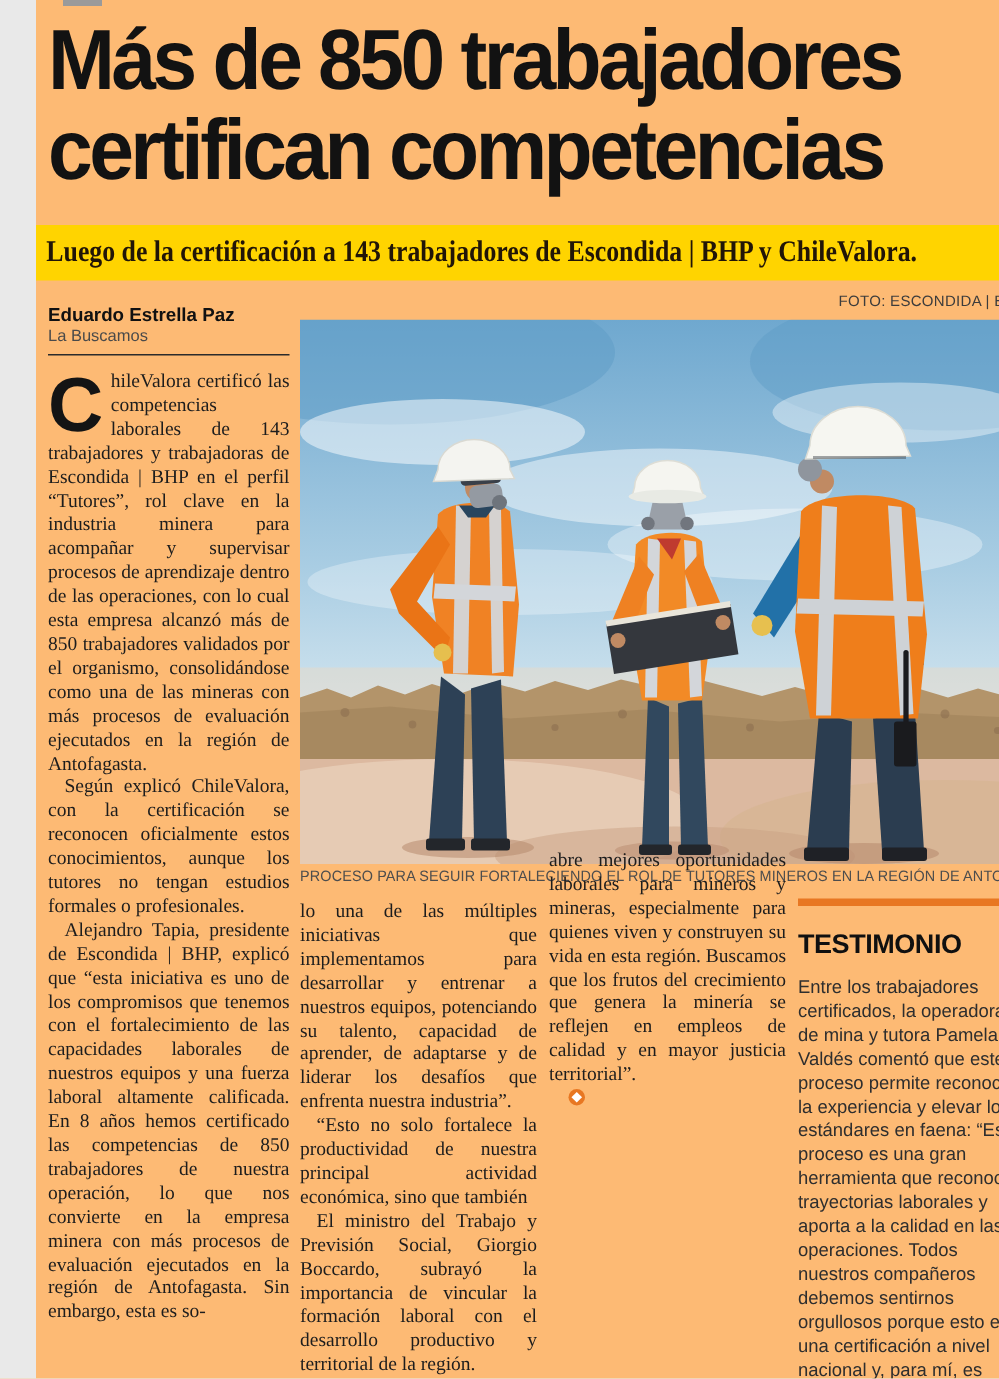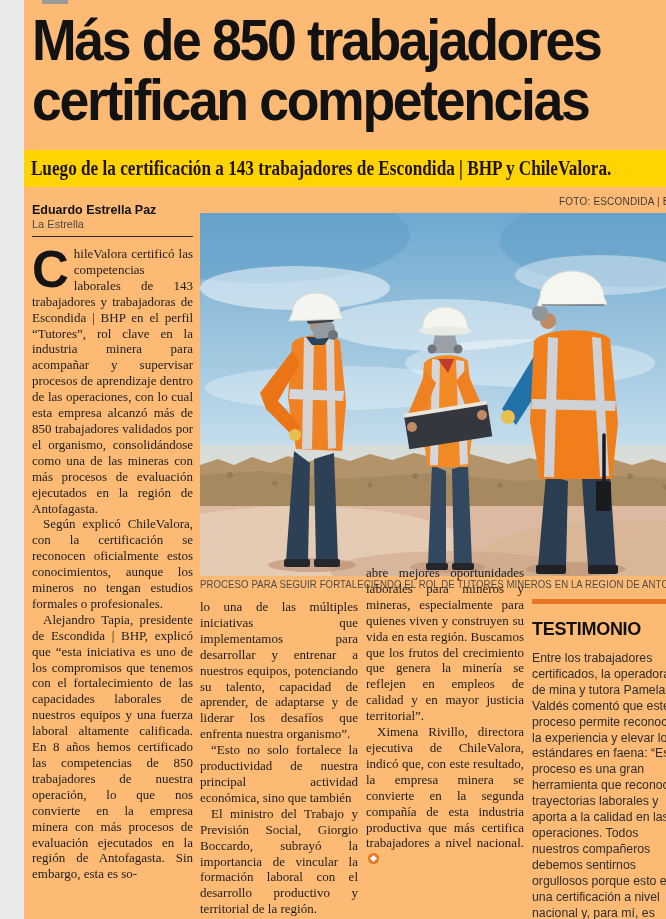--- a/index.html
+++ b/index.html
@@ -70,26 +70,26 @@
   </div>
 
   <div class="dek" style="background: rgb(255, 212, 0);">
     <span class="dek-text">Luego de la certificación a 143 trabajadores de Escondida | BHP y ChileValora.</span>
   </div>
 
   <div class="credit">FOTO: ESCONDIDA | BHP</div>
 
   <div class="byline">
     <div class="author">Eduardo Estrella Paz</div>
-    <div class="pub">La Estrella</div>
+    <div class="pub">La Buscamos</div>
   </div>
 
   <div class="col col1">
     <p><span class="dropcap">C</span><span>hileValora certificó las competencias laborales de 143 trabajadores y trabajadoras de Escondida | BHP en el perfil “Tutores”, rol clave en la industria minera para acompañar y supervisar procesos de aprendizaje dentro de las operaciones, con lo cual esta empresa alcanzó más de 850 trabajadores validados por el organismo, consolidándose como una de las mineras con más procesos de evaluación ejecutados en la región de Antofagasta.</span></p>
-    <p class="indent">Según explicó ChileValora, con la certificación se reconocen oficialmente estos conocimientos, aunque los mineros no tengan estudios formales o profesionales.</p>
+    <p class="indent">Según explicó ChileValora, con la certificación se reconocen oficialmente estos conocimientos, aunque los tutores no tengan estudios formales o profesionales.</p>
     <p class="indent">Alejandro Tapia, presidente de Escondida | BHP, explicó que “esta iniciativa es uno de los compromisos que tenemos con el fortalecimiento de las capacidades laborales de nuestros equipos y una fuerza laboral altamente calificada. En 8 años hemos certificado las competencias de 850 trabajadores de nuestra operación, lo que nos convierte en la empresa minera con más procesos de evaluación ejecutados en la región de Antofagasta. Sin embargo, esta es so-</p>
   </div>
 
   <div class="photo">
     <svg viewBox="0 0 490 363" preserveAspectRatio="none">
       <defs>
         <linearGradient id="sky" x1="0" y1="0" x2="0" y2="1">
           <stop offset="0" stop-color="#6fa8cf"></stop>
           <stop offset=".55" stop-color="#a9cde3"></stop>
           <stop offset="1" stop-color="#e2eef4"></stop>
@@ -195,28 +195,28 @@
         <rect x="396" y="268" width="15" height="30" rx="2" fill="#1a1b1e"></rect>
       </g>
     </svg>
   </div>
 
   <div class="caption">
     <span>PROCESO PARA SEGUIR FORTALECIENDO EL ROL DE TUTORES MINEROS EN LA REGIÓN DE ANTOFAGASTA.</span>
   </div>
 
   <div class="col col2">
-    <p>lo una de las múltiples iniciativas que implementamos para desarrollar y entrenar a nuestros equipos, potenciando su talento, capacidad de aprender, de adaptarse y de liderar los desafíos que enfrenta nuestra organismo”.</p>
+    <p>lo una de las múltiples iniciativas que implementamos para desarrollar y entrenar a nuestros equipos, potenciando su talento, capacidad de aprender, de adaptarse y de liderar los desafíos que enfrenta nuestra industria”.</p>
     <p class="indent">“Esto no solo fortalece la productividad de nuestra principal actividad económica, sino que también</p>
     <p class="indent">El ministro del Trabajo y Previsión Social, Giorgio Boccardo, subrayó la importancia de vincular la formación laboral con el desarrollo productivo y territorial de la región.</p>
   </div>
 
   <div class="col col3">
     <p>abre mejores oportunidades laborales para mineros y mineras, especialmente para quienes viven y construyen su vida en esta región. Buscamos que los frutos del crecimiento que genera la minería se reflejen en empleos de calidad y en mayor justicia territorial”.</p>
-    <p class="indent"><span>Ximena Rivillo, directora ejecutiva de ChileValora, indicó que, con este resultado, la empresa minera se convierte en la segunda compañía de esta industria productiva que más certifica trabajadores a nivel nacional.</span> <span class="endmark" style="background: rgb(232, 119, 34);"></span></p>
+    <p class="indent"> <span class="endmark" style="background: rgb(232, 119, 34);"></span></p>
   </div>
 
   <div class="testimonio">
     <div class="bar" style="background: rgb(232, 119, 34);"></div>
     <h2>TESTIMONIO</h2>
     <div class="t-body">Entre los trabajadores certificados, la operadora de mina y tutora Pamela Valdés comentó que este proceso permite reconocer la experiencia y elevar los estándares en faena: “Este proceso es una gran herramienta que reconoce trayectorias laborales y aporta a la calidad en las operaciones. Todos nuestros compañeros debemos sentirnos orgullosos porque esto es una certificación a nivel nacional y, para mí, es bastante importante”.</div>
 
   </div>
 
 </div>

